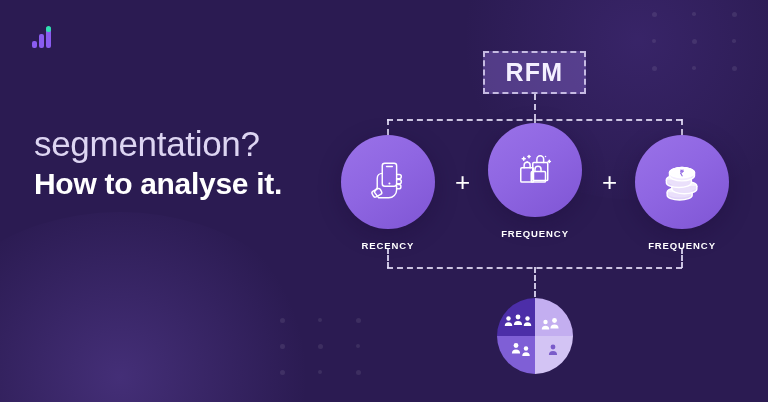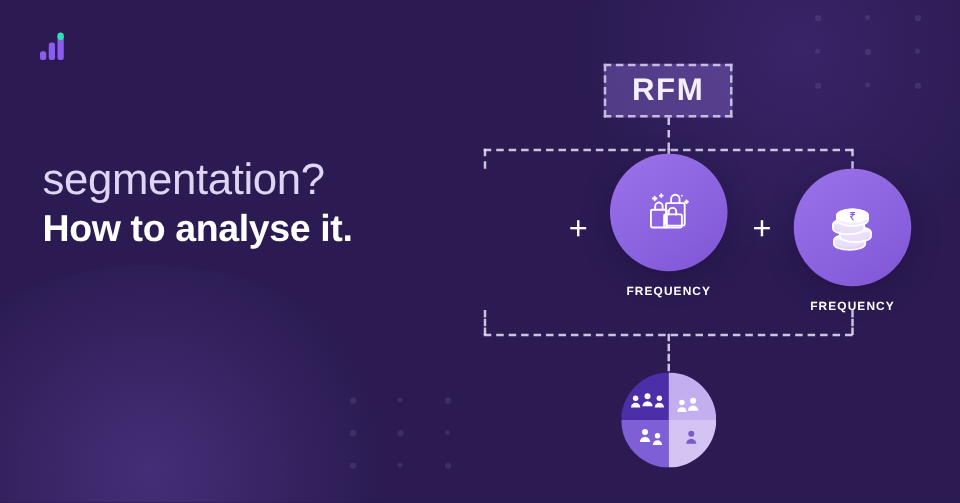--- a/index.html
+++ b/index.html
@@ -175,20 +175,35 @@
   <div class="conn h-line" style="left:387px; top:119px; width:295px;"></div>
   <div class="conn v-line" style="left:387px; top:119px; height:16px;"></div>
   <div class="conn v-line" style="left:534px; top:119px; height:16px;"></div>
   <div class="conn v-line" style="left:681px; top:119px; height:16px;"></div>
 
   <div class="conn v-line" style="left:387px; top:248px; height:20px;"></div>
   <div class="conn v-line" style="left:681px; top:248px; height:20px;"></div>
   <div class="conn h-line" style="left:387px; top:267px; width:295px;"></div>
   <div class="conn v-line" style="left:534px; top:267px; height:30px;"></div>
 
+  <div class="node" style="left:341px; top:135px;">
+    <div class="circle">
+      <svg width="46" height="46" viewBox="0 0 64 64" fill="none" stroke="#ffffff" stroke-width="2" stroke-linecap="round" stroke-linejoin="round">
+        <rect x="24" y="6" width="20" height="32" rx="3.5"></rect>
+        <line x1="30" y1="10.5" x2="38" y2="10.5"></line>
+        <circle cx="34" cy="34" r="1.4" fill="#ffffff" stroke="none"></circle>
+        <path d="M24 20 C20 20 17 23 17 27 L17 40 L13 46 L19 54 L33 54 C39 54 44 49 44 43 L44 38"></path>
+        <path d="M44 21.5 L47.5 21.5 A3 3 0 0 1 47.5 27.5 L44 27.5"></path>
+        <path d="M44 28.5 L47.5 28.5 A3 3 0 0 1 47.5 34.5 L44 34.5"></path>
+        <path d="M44 35.5 L47 35.5 A3 3 0 0 1 47 41.5 L44 41.5"></path>
+        <rect x="10" y="42.5" width="13" height="9" rx="3" transform="rotate(-28 16.5 47)"></rect>
+      </svg>
+    </div>
+    <div class="nlabel">RECENCY</div>
+  </div>
 
   <div class="plus" style="left:455px; top:169px;">+</div>
 
   <div class="node" style="left:488px; top:123px;">
     <div class="circle">
       <svg width="48" height="48" viewBox="0 0 64 64" fill="none" stroke="#ffffff" stroke-width="2" stroke-linecap="round" stroke-linejoin="round">
         <rect x="29" y="22" width="20" height="24" rx="1.5"></rect>
         <path d="M34.5 22 L34.5 17.5 A4.5 4.5 0 0 1 43.5 17.5 L43.5 22"></path>
         <rect x="13" y="29" width="17" height="19" rx="1.5"></rect>
         <path d="M17.5 29 L17.5 25.5 A4 4 0 0 1 25.5 25.5 L25.5 29"></path>

